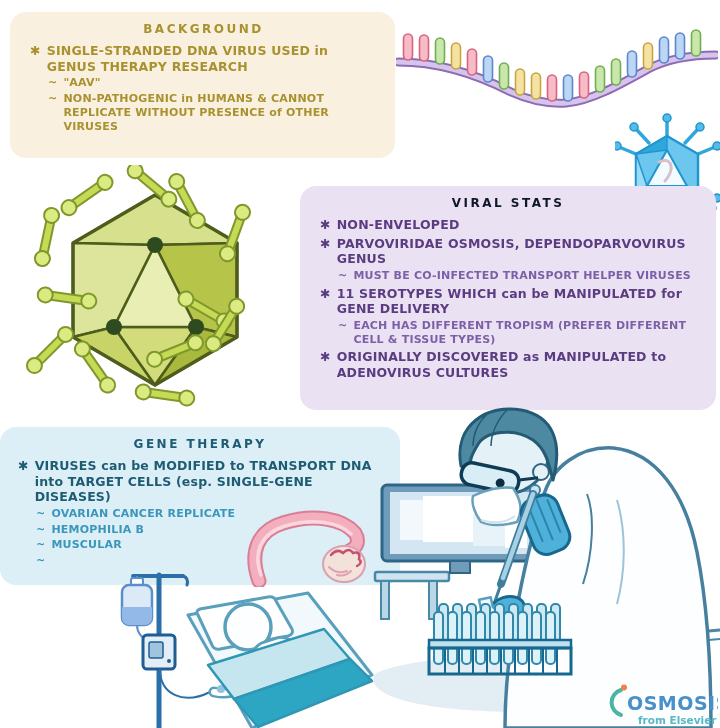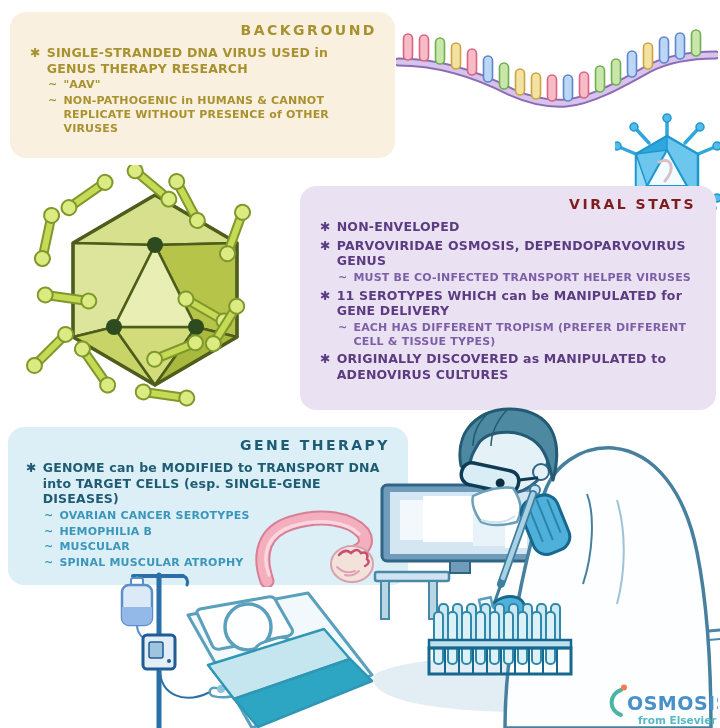--- a/index.html
+++ b/index.html
@@ -2,23 +2,23 @@
 <html><head>
 <meta charset="utf-8">
 <style>
   html,body{margin:0;padding:0;}
   body{width:720px;height:728px;background:#ffffff;font-family:"DejaVu Sans","Liberation Sans",sans-serif;}
   .canvas{position:relative;width:720px;height:728px;background:#fff;overflow:hidden;}
   .panel{position:absolute;border-radius:16px;box-sizing:border-box;}
   .cream{background:#faf0df;}
   .lav{background:#eae2f2;}
   .bluebox{background:#dceff7;}
-  h2.title{font-size:14px;font-weight:bold;letter-spacing:2.5px;text-align:right;margin:6px 0 7px;}
+  h2.title{font-size:12px;font-weight:bold;letter-spacing:2.5px;text-align:center;margin:6px 0 7px;}
   .gold{color:#a8922f;}
-  .purp{color:#7f1d1d;}
+  .purp{color:#0f172a;}
   .teal{color:#1d5c72;}
   .b{display:flex;gap:6px;font-weight:bold;line-height:1.25;letter-spacing:.2px;}
   .b .mk{flex:0 0 auto;}
   .b.main{font-size:12.5px;margin:3px 0 2px;}
   .b.sub{font-size:11px;margin:2px 0 2px 18px;}
   .gold-t{color:#a8922f;}
   .purp-t{color:#5b3c82;}
   .purp-s{color:#7d5fa8;}
   .teal-t{color:#1d5c72;}
   .teal-s{color:#3a96ba;}
@@ -172,41 +172,40 @@
       <use href="#bone" transform="translate(52,133) rotate(8)"></use>
       <use href="#bone" transform="translate(190,145) rotate(30)"></use>
       <use href="#bone" transform="translate(210,160) rotate(-58)"></use>
       <use href="#bone" transform="translate(35,185) rotate(-45)"></use>
       <use href="#bone" transform="translate(80,202) rotate(55)"></use>
       <use href="#bone" transform="translate(160,186) rotate(-22)"></use>
       <use href="#bone" transform="translate(150,230) rotate(8)"></use>
     </g>
   </svg>
 
-  <section class="panel bluebox" style="left:8px;top:427px;width:400px;height:158px;padding:4px 18px 8px 18px;">
+  <section class="panel bluebox" style="left:0;top:427px;width:400px;height:158px;padding:4px 18px 8px 18px;">
     <h2 class="title teal">GENE THERAPY</h2>
     <div class="b main teal-t">
       <span class="mk">✱</span>
-      <span class="tx">GENOME can be MODIFIED to TRANSPORT DNA into TARGET CELLS (esp. SINGLE-GENE DISEASES)</span>
+      <span class="tx">VIRUSES can be MODIFIED to TRANSPORT DNA into TARGET CELLS (esp. SINGLE-GENE DISEASES)</span>
     </div>
     <div class="b sub teal-s">
       <span class="mk">~</span>
-      <span class="tx narrow">OVARIAN CANCER SEROTYPES</span>
+      <span class="tx narrow">OVARIAN CANCER REPLICATE</span>
     </div>
     <div class="b sub teal-s">
       <span class="mk">~</span>
       <span class="tx narrow">HEMOPHILIA B</span>
     </div>
     <div class="b sub teal-s">
       <span class="mk">~</span>
       <span class="tx narrow">MUSCULAR</span>
     </div>
     <div class="b sub teal-s">
       <span class="mk">~</span>
-      <span class="tx narrow">SPINAL MUSCULAR ATROPHY</span>
     </div>
 
     <svg class="inpanel" style="left:243px;top:74px;" width="138" height="86" viewBox="0 0 138 86">
       <g fill="none" stroke-linecap="round">
         <path d="M16,80 C6,52 14,30 40,22 C72,12 100,18 112,32 C117,40 114,47 106,50" stroke="#d97f95" stroke-width="15"></path>
         <path d="M16,80 C6,52 14,30 40,22 C72,12 100,18 112,32 C117,40 114,47 106,50" stroke="#f4afbf" stroke-width="11"></path>
         <path d="M18,74 C10,52 17,33 42,25 C70,17 96,21 108,33" stroke="#fbd6de" stroke-width="3.5"></path>
         <path d="M104,50 L94,60 M109,52 L102,64 M99,48 L88,56" stroke="#cf8fa0" stroke-width="2"></path>
       </g>
       <g>

